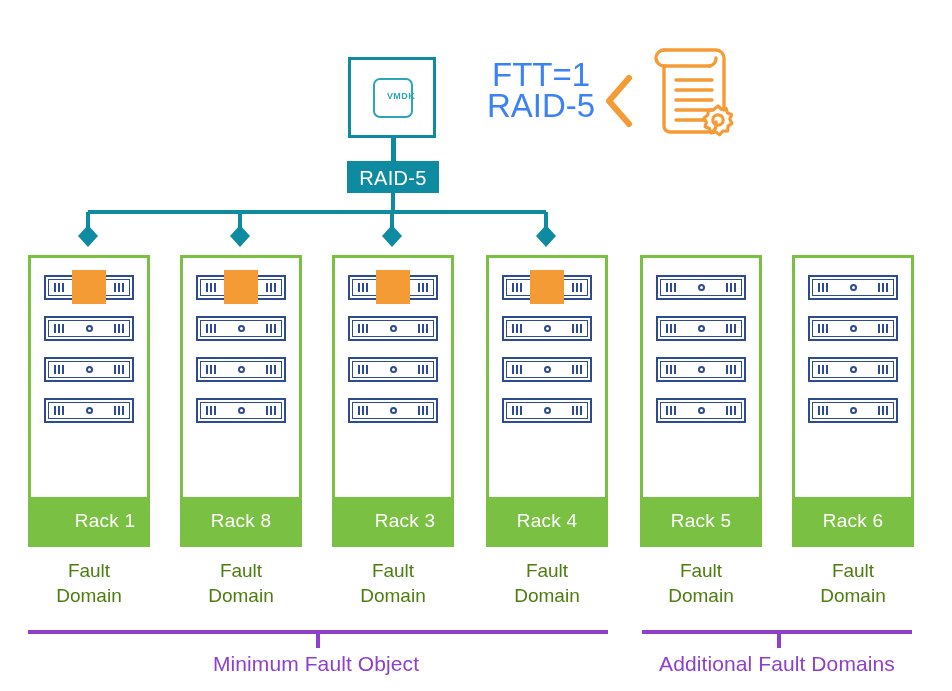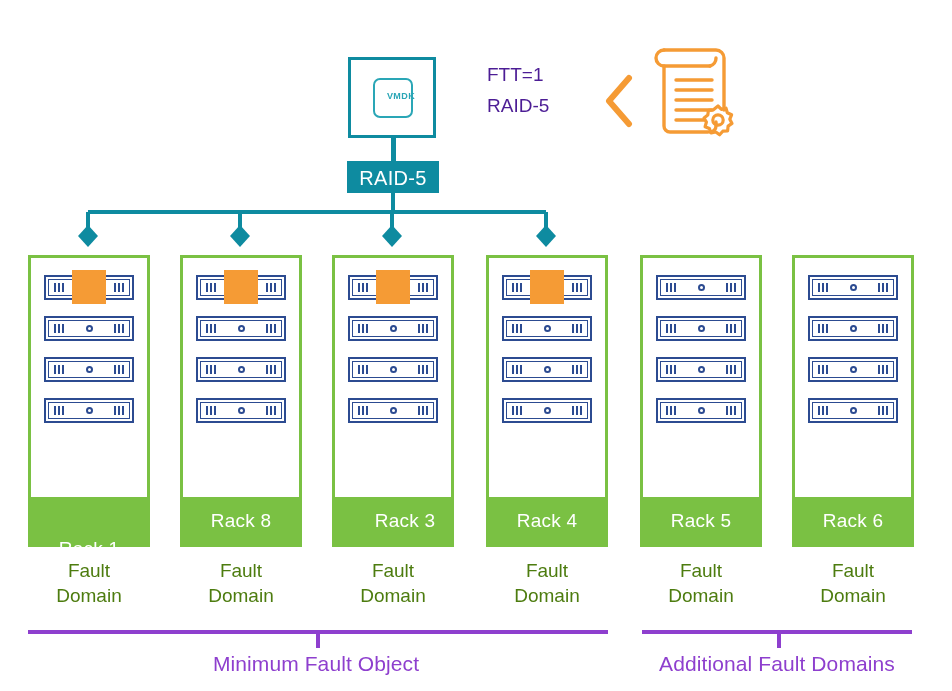--- a/index.html
+++ b/index.html
@@ -80,24 +80,25 @@
     text-align: center;
     font-size: 20px;
     color: #ffffff;
     letter-spacing: .3px;
   }
 
   
   #ftt-text {
     left: 487px;
     top: 59px;
-    font-size: 19px;
+    font-size: 33px;
     line-height: 31px;
-    color: #4c1d95;
+    color: #3b82f6;
     white-space: pre;
+    text-align: center;
   }
   #policy-chevron {
     left: 602px;
     top: 74px;
     width: 34px;
     height: 54px;
   }
   #policy-icon {
     left: 648px;
     top: 40px;
@@ -327,21 +328,21 @@
         </div>
         <div class="bars-right">
           <div class="bar"></div>
           <div class="bar"></div>
           <div class="bar"></div>
         </div>
         <div class="server-dot"></div>
       </div>
       <div class="abs component-block" style="left: 72px; top: 270px;"></div>
       <div class="abs rack-footer" style="left: 28px;"></div>
-      <div class="abs rack-footer-label" style="left: 28px; margin-top: 28px;">Rack 1</div>
+      <div class="abs rack-footer-label" style="left: 44px;">Rack 1</div>
       <div class="abs fd-caption" style="left: 28px;">Fault
 Domain</div>
       <div class="abs rack" style="left: 180px;"></div>
       <div class="abs server" style="left: 196px; top: 275px;">
         <div class="server-inner"></div>
         <div class="bars-left">
           <div class="bar"></div>
           <div class="bar"></div>
           <div class="bar"></div>
         </div>

